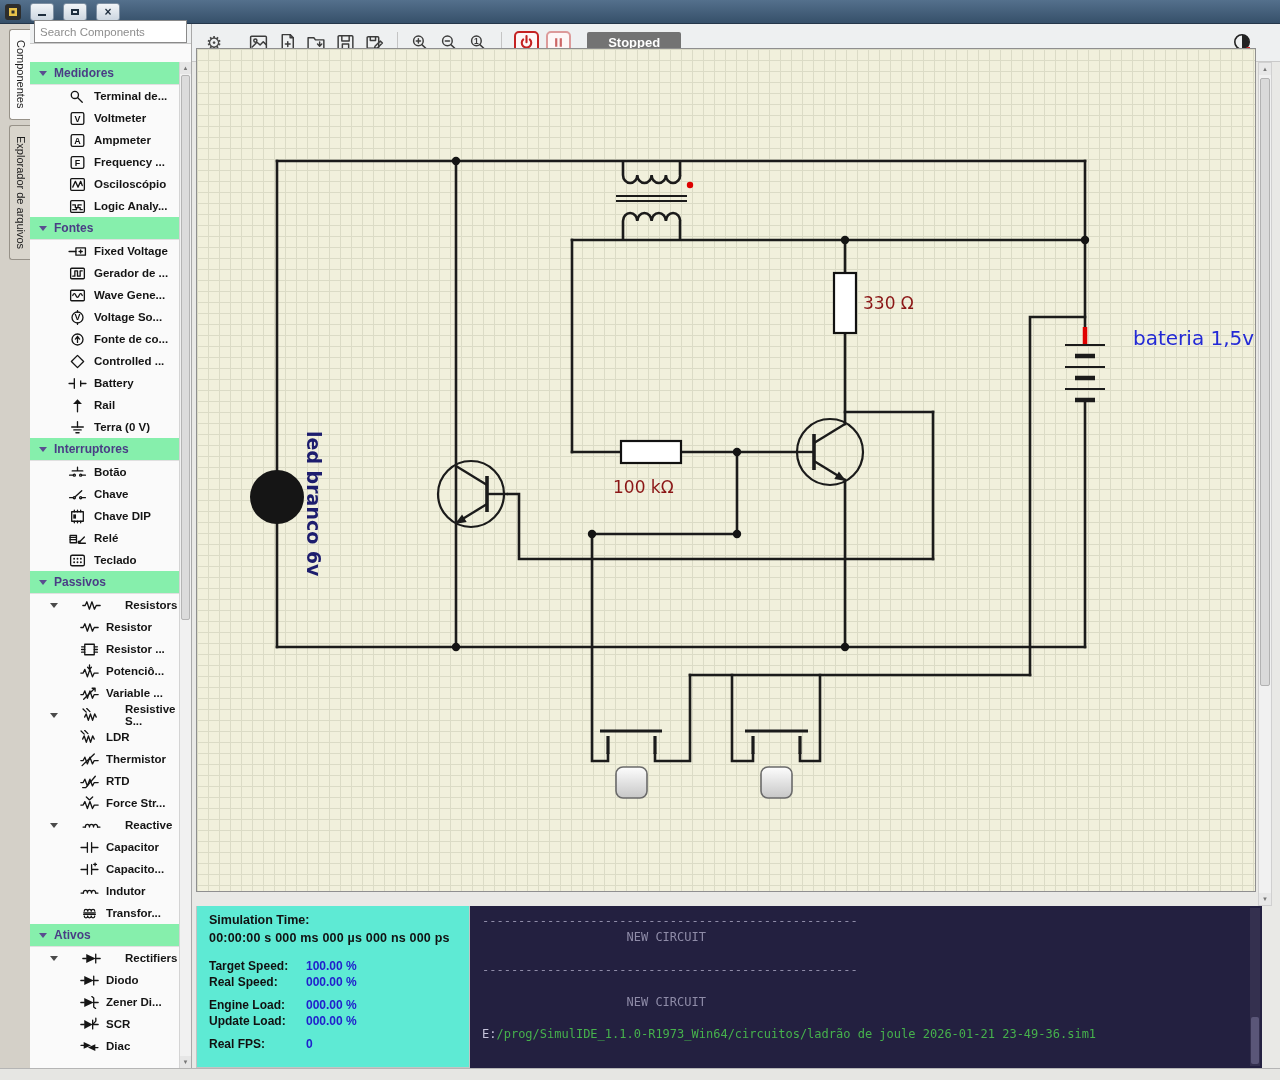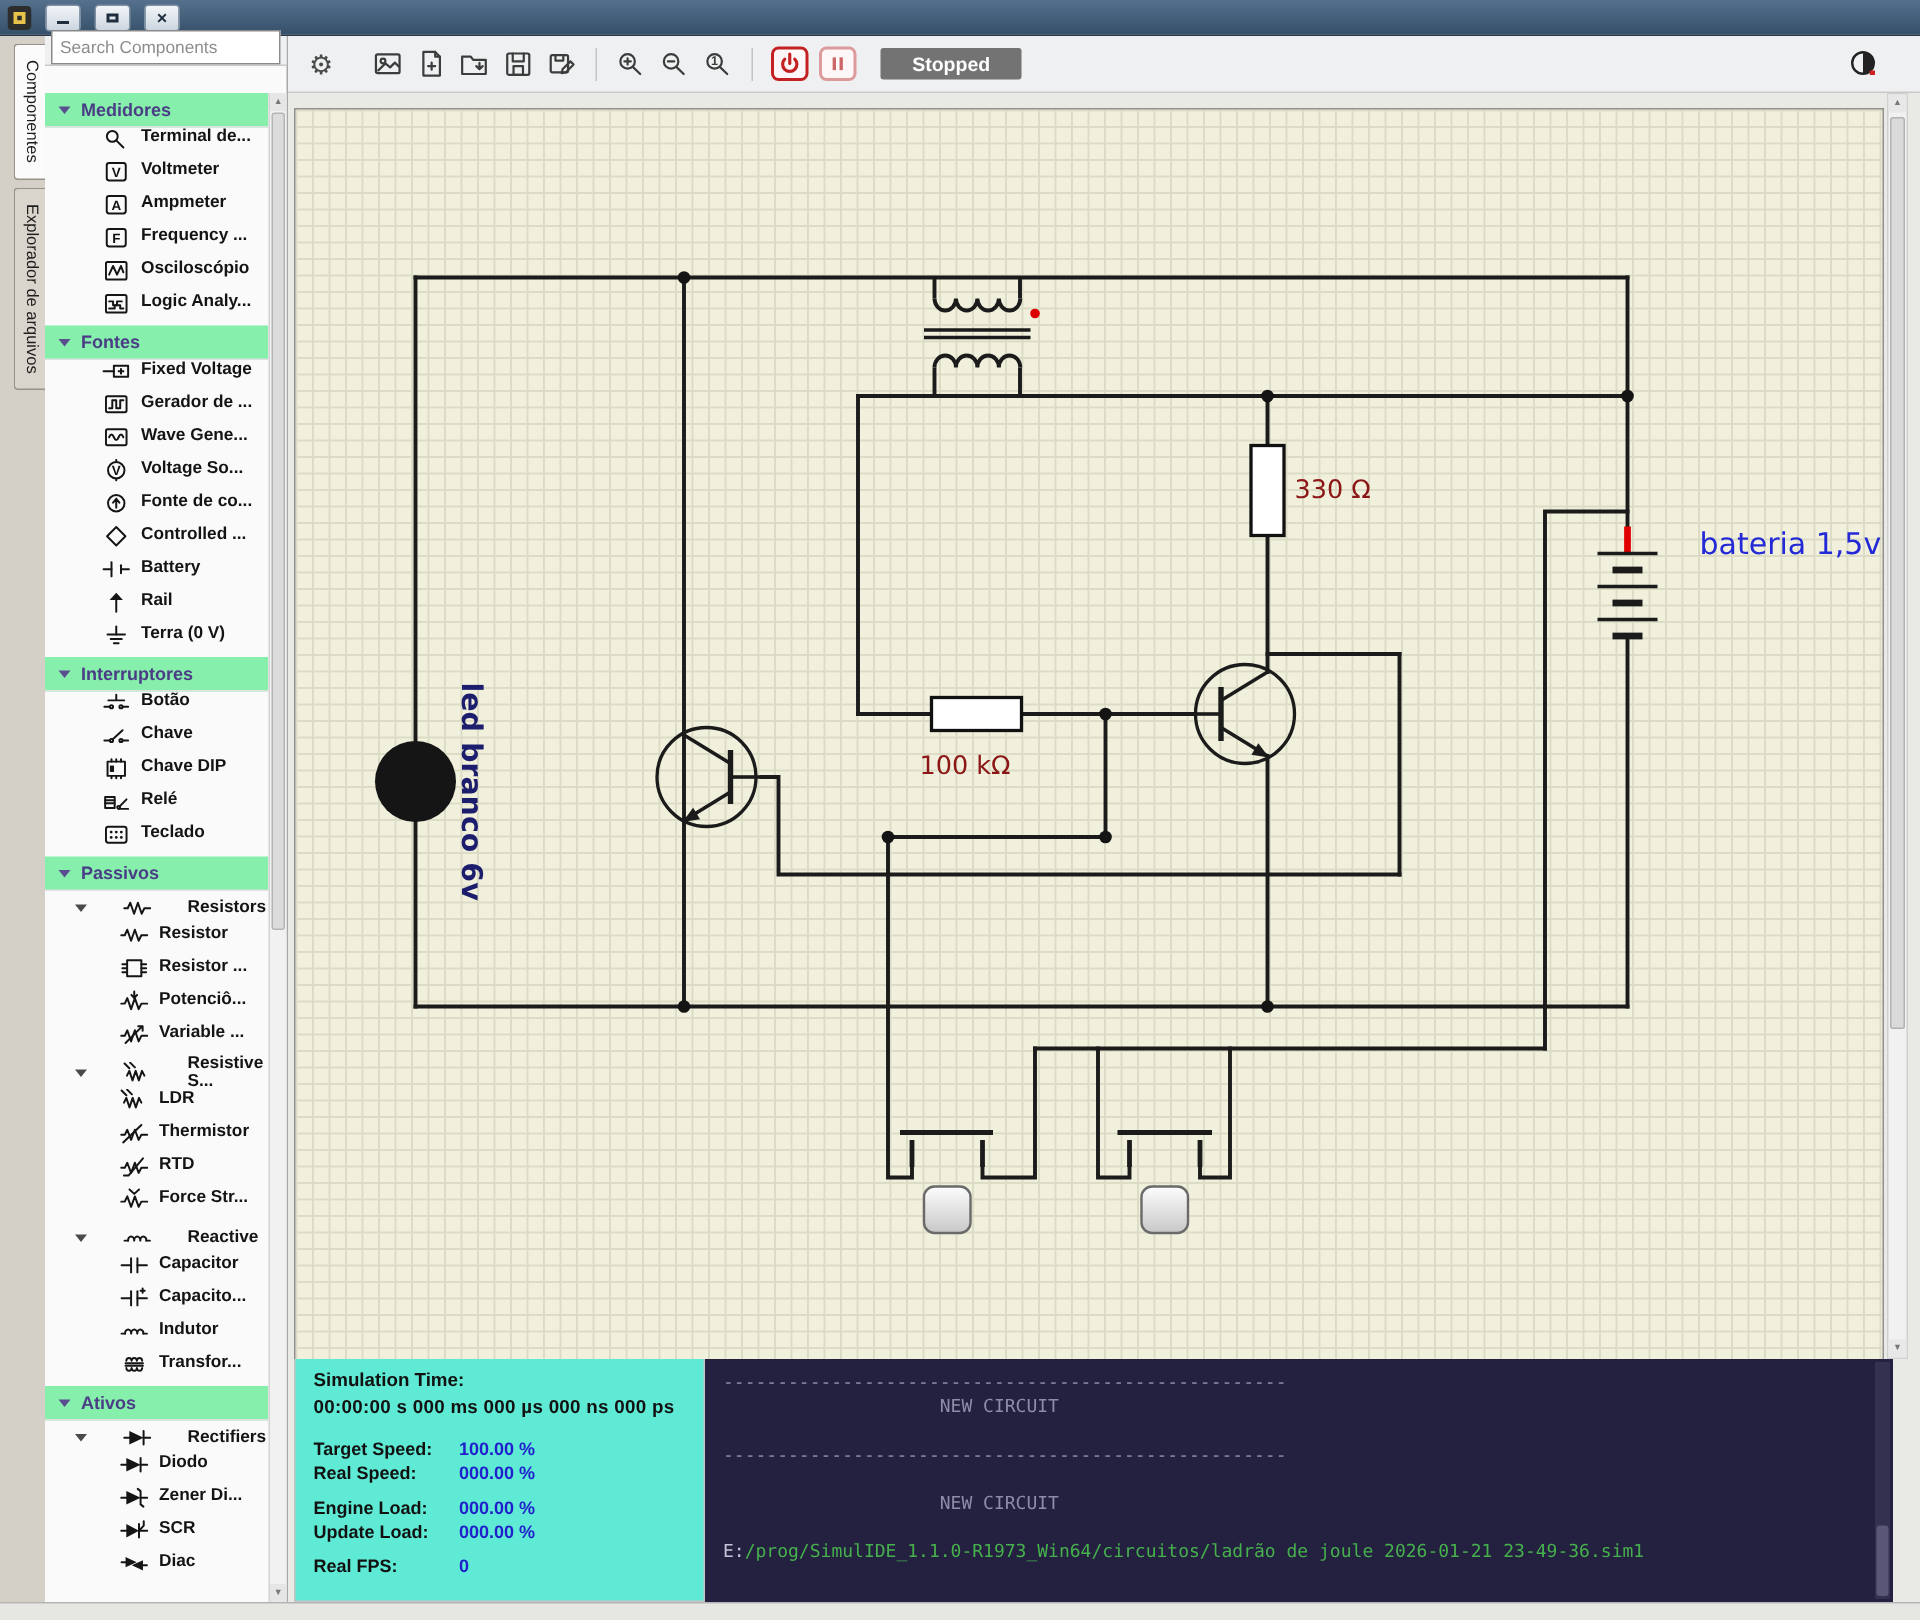--- a/index.html
+++ b/index.html
@@ -32,21 +32,21 @@
   .search-row{height:20px;background:#eef0f1;border-bottom:1px solid #c9c9c9;
     display:flex;align-items:flex-end;padding:0 4px;box-sizing:border-box;}
   .search-row input{width:100%;height:23px;border:1px solid #8a8a8a;font-size:11.5px;
     padding:1px 5px;box-sizing:border-box;font-family:"Liberation Sans",sans-serif;background:#fff;}
   .search-row input::placeholder{color:#8d8d8d;}
   .tree{position:absolute;top:38px;left:0;right:12px;bottom:0;overflow:hidden;background:#fafafa;}
   .cat{height:22px;display:flex;align-items:center;gap:7px;padding-left:9px;
     background:#86efac;border-bottom:1px solid #e0e0e0;color:#4a3d85;font-weight:bold;font-size:12px;}
   .grp{height:22px;display:flex;align-items:center;gap:24px;padding-left:20px;
     font-weight:bold;font-size:11.5px;color:#141414;}
-  .item{height:22px;display:flex;align-items:flex-start;gap:7px;padding-left:38px;
+  .item{height:22px;display:flex;align-items:center;gap:7px;padding-left:38px;
     font-weight:bold;font-size:11.5px;color:#141414;white-space:nowrap;}
   .item.d2{padding-left:50px;}
   .arr{width:0;height:0;border-left:4px solid transparent;border-right:4px solid transparent;
     border-top:5px solid #5a4d90;flex:none;}
   .grp .arr{border-top-color:#4a4a4a;}
   .ci{width:19px;height:15px;flex:none;}
   .ci *{stroke:#151515;stroke-width:1.25;fill:none;stroke-linecap:round;stroke-linejoin:round;}
   .ci .f{fill:#151515;stroke:none;}
   .ci .t{fill:#111;stroke:none;font:bold 8.5px "Liberation Sans",sans-serif;text-anchor:middle;}
   
@@ -69,21 +69,21 @@
   .tsep{width:1px;height:22px;background:#c4c4c4;margin:0 12px;}
   .btn-power,.btn-pause{width:25px;height:23px;border-radius:5px;display:flex;
     align-items:center;justify-content:center;background:#fdf7f7;box-sizing:border-box;}
   .btn-power{border:2px solid #c42222;}
   .btn-pause{border:2px solid #dc9a9a;margin-left:7px;}
   .status-badge{margin-left:16px;background:#737373;color:#fff;font-weight:bold;
     font-size:13px;padding:3px 21px;border-radius:2px;}
   .tb-spacer{flex:1;}
   .contrast{margin-right:28px;}
   
-  .canvas-wrap{position:absolute;top:48px;left:4px;width:1060px;height:844px;
+  .canvas-wrap{position:absolute;top:24px;left:4px;width:1060px;height:844px;
     background-color:#f1f0dc;
     background-image:linear-gradient(to right,#dbdbc6 1px,transparent 1px),
                      linear-gradient(to bottom,#dbdbc6 1px,transparent 1px);
     background-size:11px 11px;border:1px solid #8f8f8f;box-sizing:border-box;}
   .circuit{position:absolute;left:0;top:0;}
   .clabel{position:absolute;font-family:"DejaVu Sans",sans-serif;}
   .lbl-r330{left:666px;top:244px;color:#8b1616;font-size:17px;}
   .lbl-r100k{left:416px;top:428px;color:#8b1616;font-size:17px;}
   .lbl-batt{left:936px;top:277px;color:#2329d6;font-size:20px;}
   .lbl-led{left:106px;top:382px;color:#1d1d6e;font-size:19px;font-weight:600;

